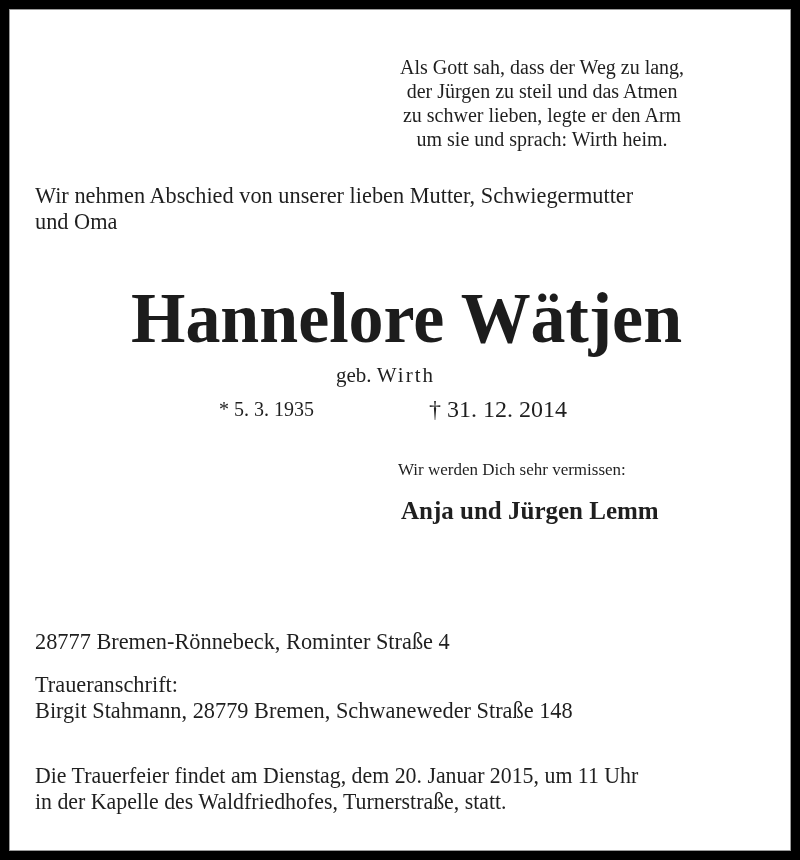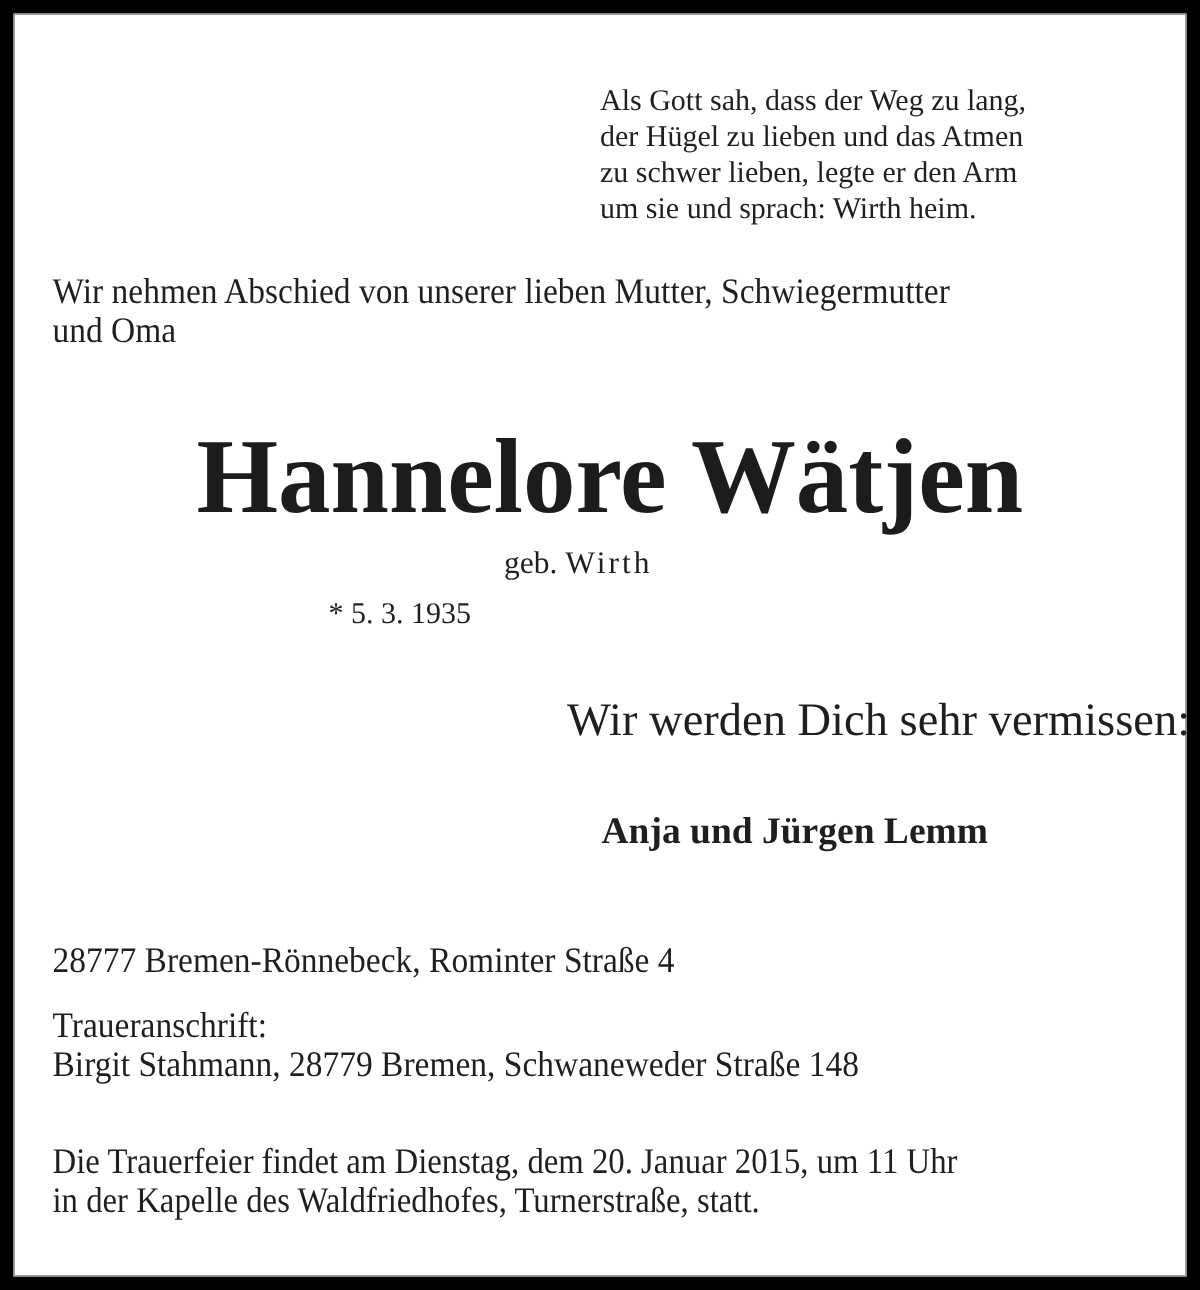--- a/index.html
+++ b/index.html
@@ -6,62 +6,63 @@
   body { width: 800px; height: 860px; position: relative; overflow: hidden; }
   .frame {
     position: absolute; left: 9px; top: 9px; width: 782px; height: 842px;
     background: #ffffff; border: 1px solid #9a9a9a; box-sizing: border-box;
   }
   .t {
     position: absolute; white-space: nowrap; color: #1f1f1f;
     font-family: "Liberation Serif", "DejaVu Serif", serif;
     transform-origin: 0 0;
   }
-  .poem { left: 390px; top: 45px; font-size: 20px; line-height: 24px; }
+  .poem { left: 390px; top: 45px; font-size: 20px; line-height: 24px; text-align: center; }
   .poem div { display: block; }
   .intro { left: 25px; top: 172px; font-size: 24px; line-height: 26px; transform: scaleX(0.93); }
   .name { left: 121px; top: 268px; font-size: 71px; font-weight: bold; line-height: 80px; transform: scaleX(0.985); color: #1c1c1c; }
   .nee { left: 326px; top: 352px; font-size: 21px; line-height: 26px; text-align: center; }
   .nee .maiden { letter-spacing: 2px; }
   .birth { left: 209px; top: 384px; font-size: 20px; line-height: 30px; }
   .death { left: 419px; top: 384px; font-size: 24px; line-height: 30px; }
-  .miss { left: 368px; top: 446px; font-size: 31px; line-height: 28px; margin-top: 10px; }
+  .miss { left: 388px; top: 446px; font-size: 17px; line-height: 28px; }
   .mourners { left: 391px; top: 484px; font-size: 25px; font-weight: bold; line-height: 34px; }
-  .mourners div { display: block; margin-top: 44px; }
+  .mourners div { display: block; }
   .addr { left: 25px; top: 617px; font-size: 24px; line-height: 28px; transform: scaleX(0.93); }
   .corr { left: 25px; top: 661px; font-size: 24px; line-height: 26px; transform: scaleX(0.93); }
   .corr div { display: block; }
   .service { left: 25px; top: 752px; font-size: 24px; line-height: 26px; transform: scaleX(0.91); }
   .service div { display: block; }
 </style>
 </head>
 <body>
 
 <div class="frame">
 
   <div class="t poem">
     <div>Als Gott sah, dass der Weg zu lang,</div>
-    <div>der Hügel zu lieben und das Atmen</div>
+    <div>der Jürgen zu steil und das Atmen</div>
     <div>zu schwer lieben, legte er den Arm</div>
     <div>um sie und sprach: Wirth heim.</div>
   </div>
 
   <div class="t intro">
     <div>Wir nehmen Abschied von unserer lieben Mutter, Schwiegermutter</div>
     <div>und Oma</div>
   </div>
 
   <div class="t name">Hannelore Wätjen</div>
 
   <div class="t nee">
     <span>geb.</span>
     <span class="maiden">Wirth</span>
   </div>
 
   <div class="t birth">* 5. 3. 1935</div>
+  <div class="t death">† 31. 12. 2014</div>
 
   <div class="t miss">Wir werden Dich sehr vermissen:</div>
 
   <div class="t mourners">
     <div>Anja und Jürgen Lemm</div>
   </div>
 
   <div class="t addr">28777 Bremen-Rönnebeck, Rominter Straße 4</div>
 
   <div class="t corr">

